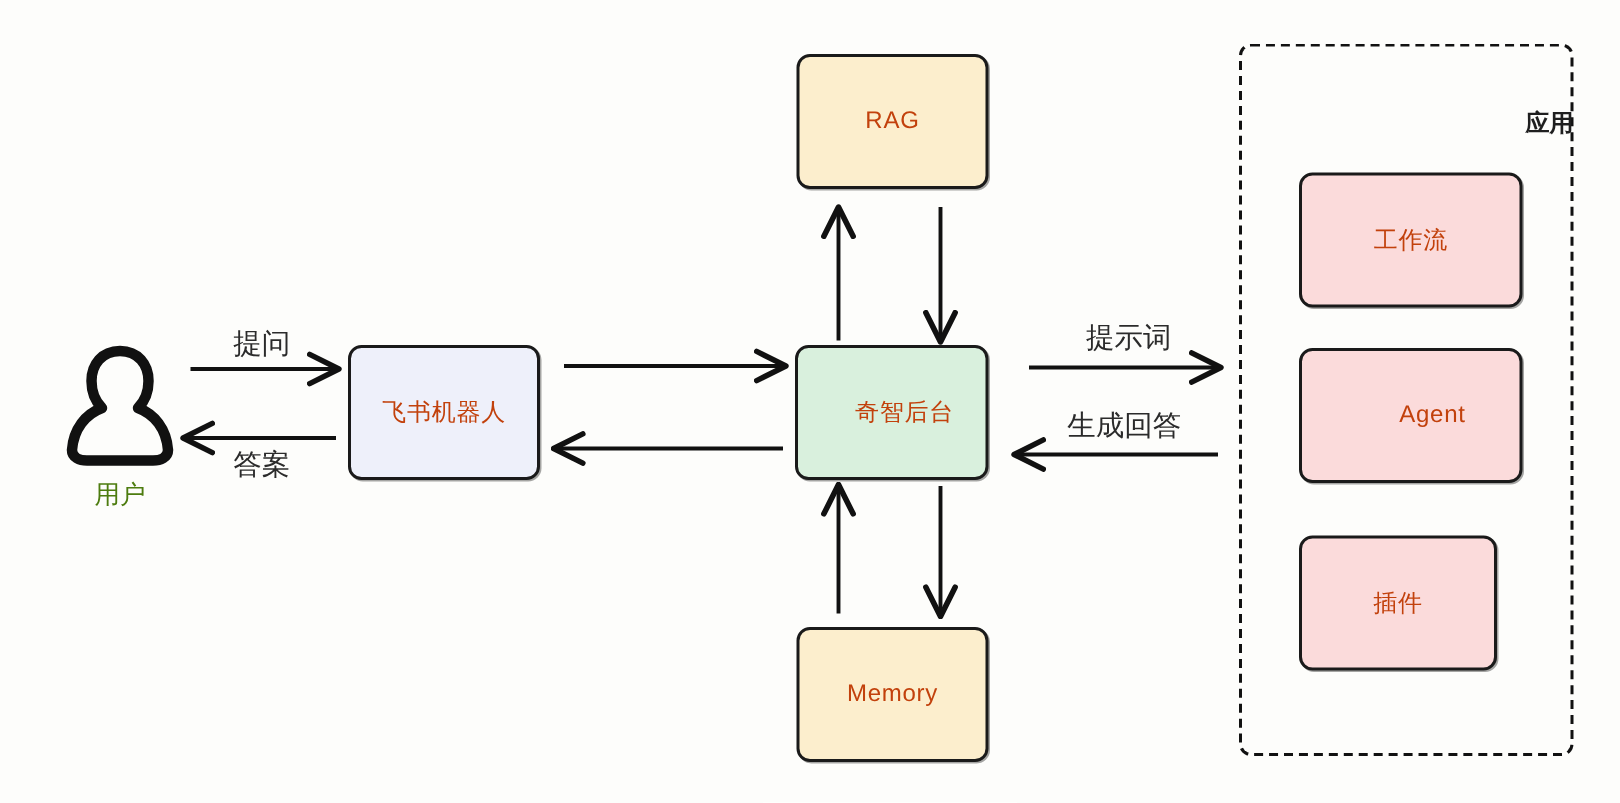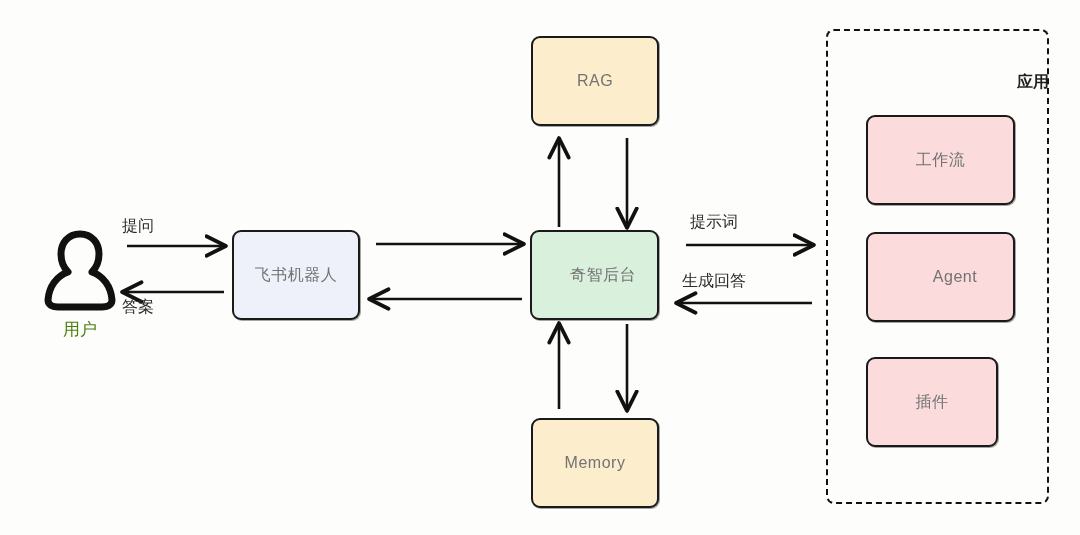--- a/index.html
+++ b/index.html
@@ -19,33 +19,34 @@
     overflow: hidden;
   }
   .node {
     position: absolute;
     box-sizing: border-box;
     border: 2.5px solid #1a1a1a;
     border-radius: 9px;
     display: flex;
     align-items: center;
     justify-content: center;
-    color: #737373;
+    color: #c2410c;
     font-size: 16px;
     letter-spacing: 0.5px;
     box-shadow: 1px 1px 0 rgba(0,0,0,0.35);
   }
   .node-label {
     pointer-events: none;
   }
   .edge-label {
     position: absolute;
-    font-size: 16px;
+    font-size: 19px;
     color: #2b2b2b;
     white-space: nowrap;
+    text-align: center;
     font-family: Liberation Mono, monospace;
   }
   .plain-label {
     position: absolute;
     font-size: 17px;
     color: #4d7c0f;
     white-space: nowrap;
     text-align: center;
   }
   .group-title {

